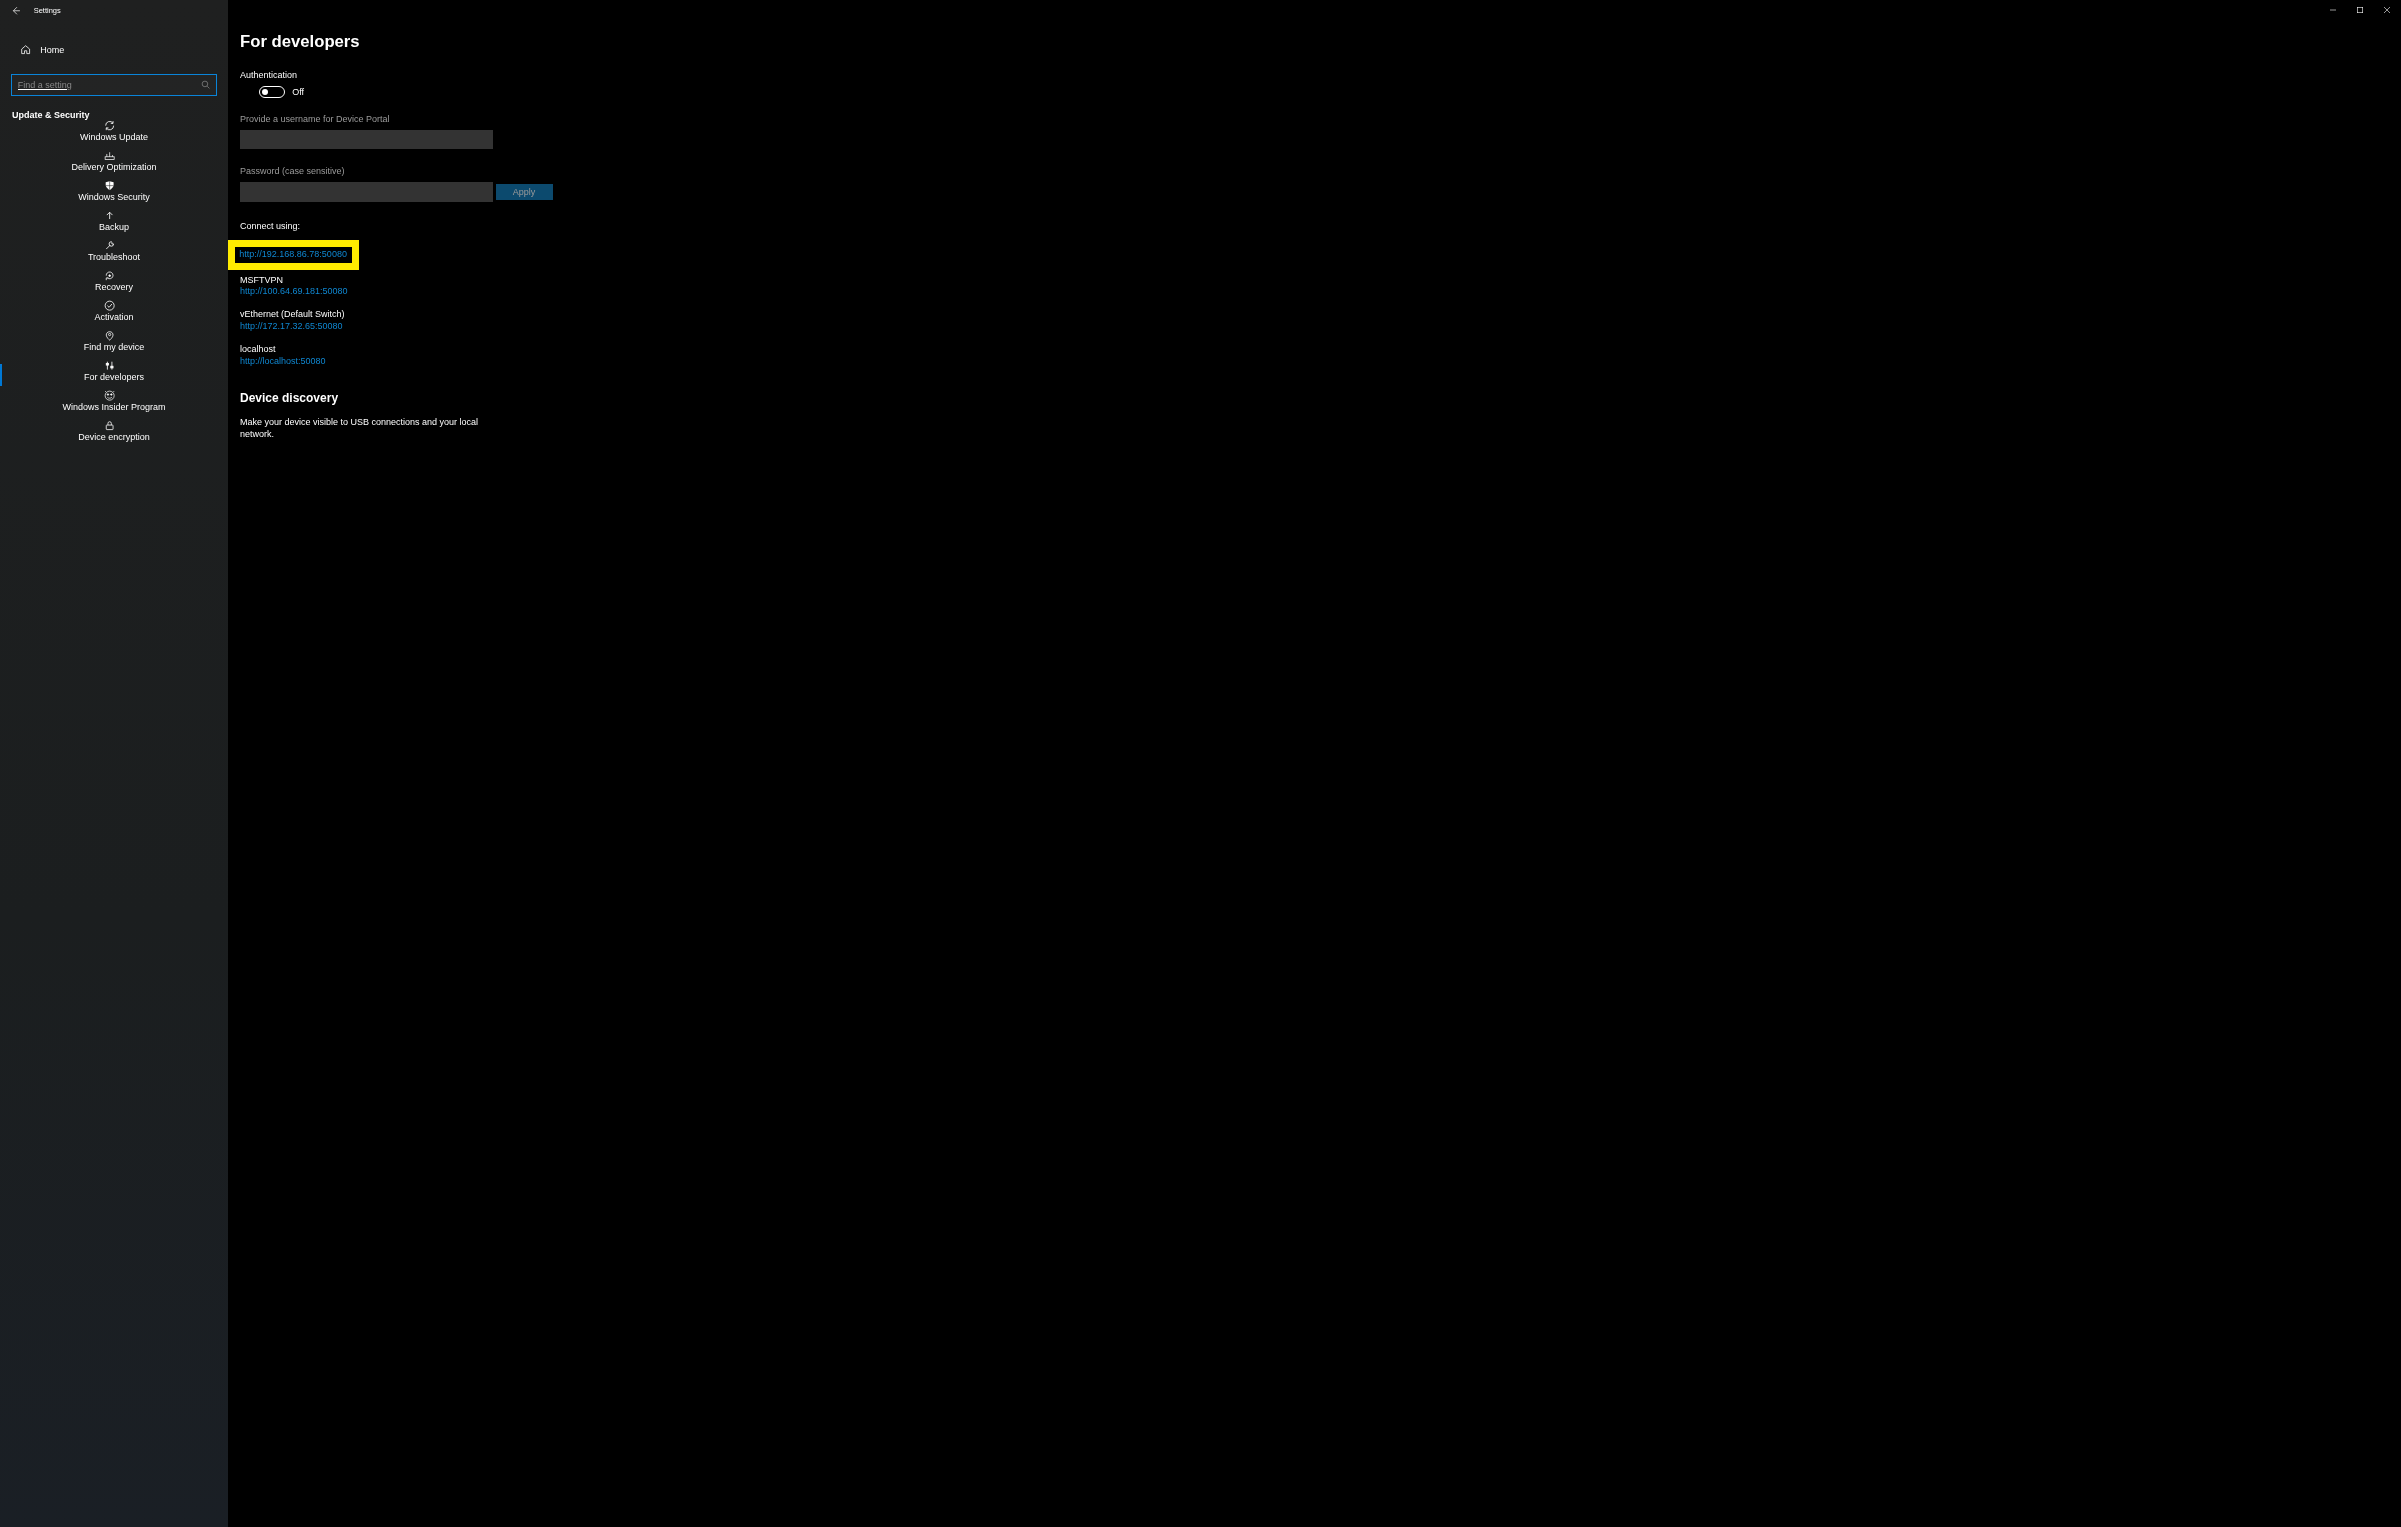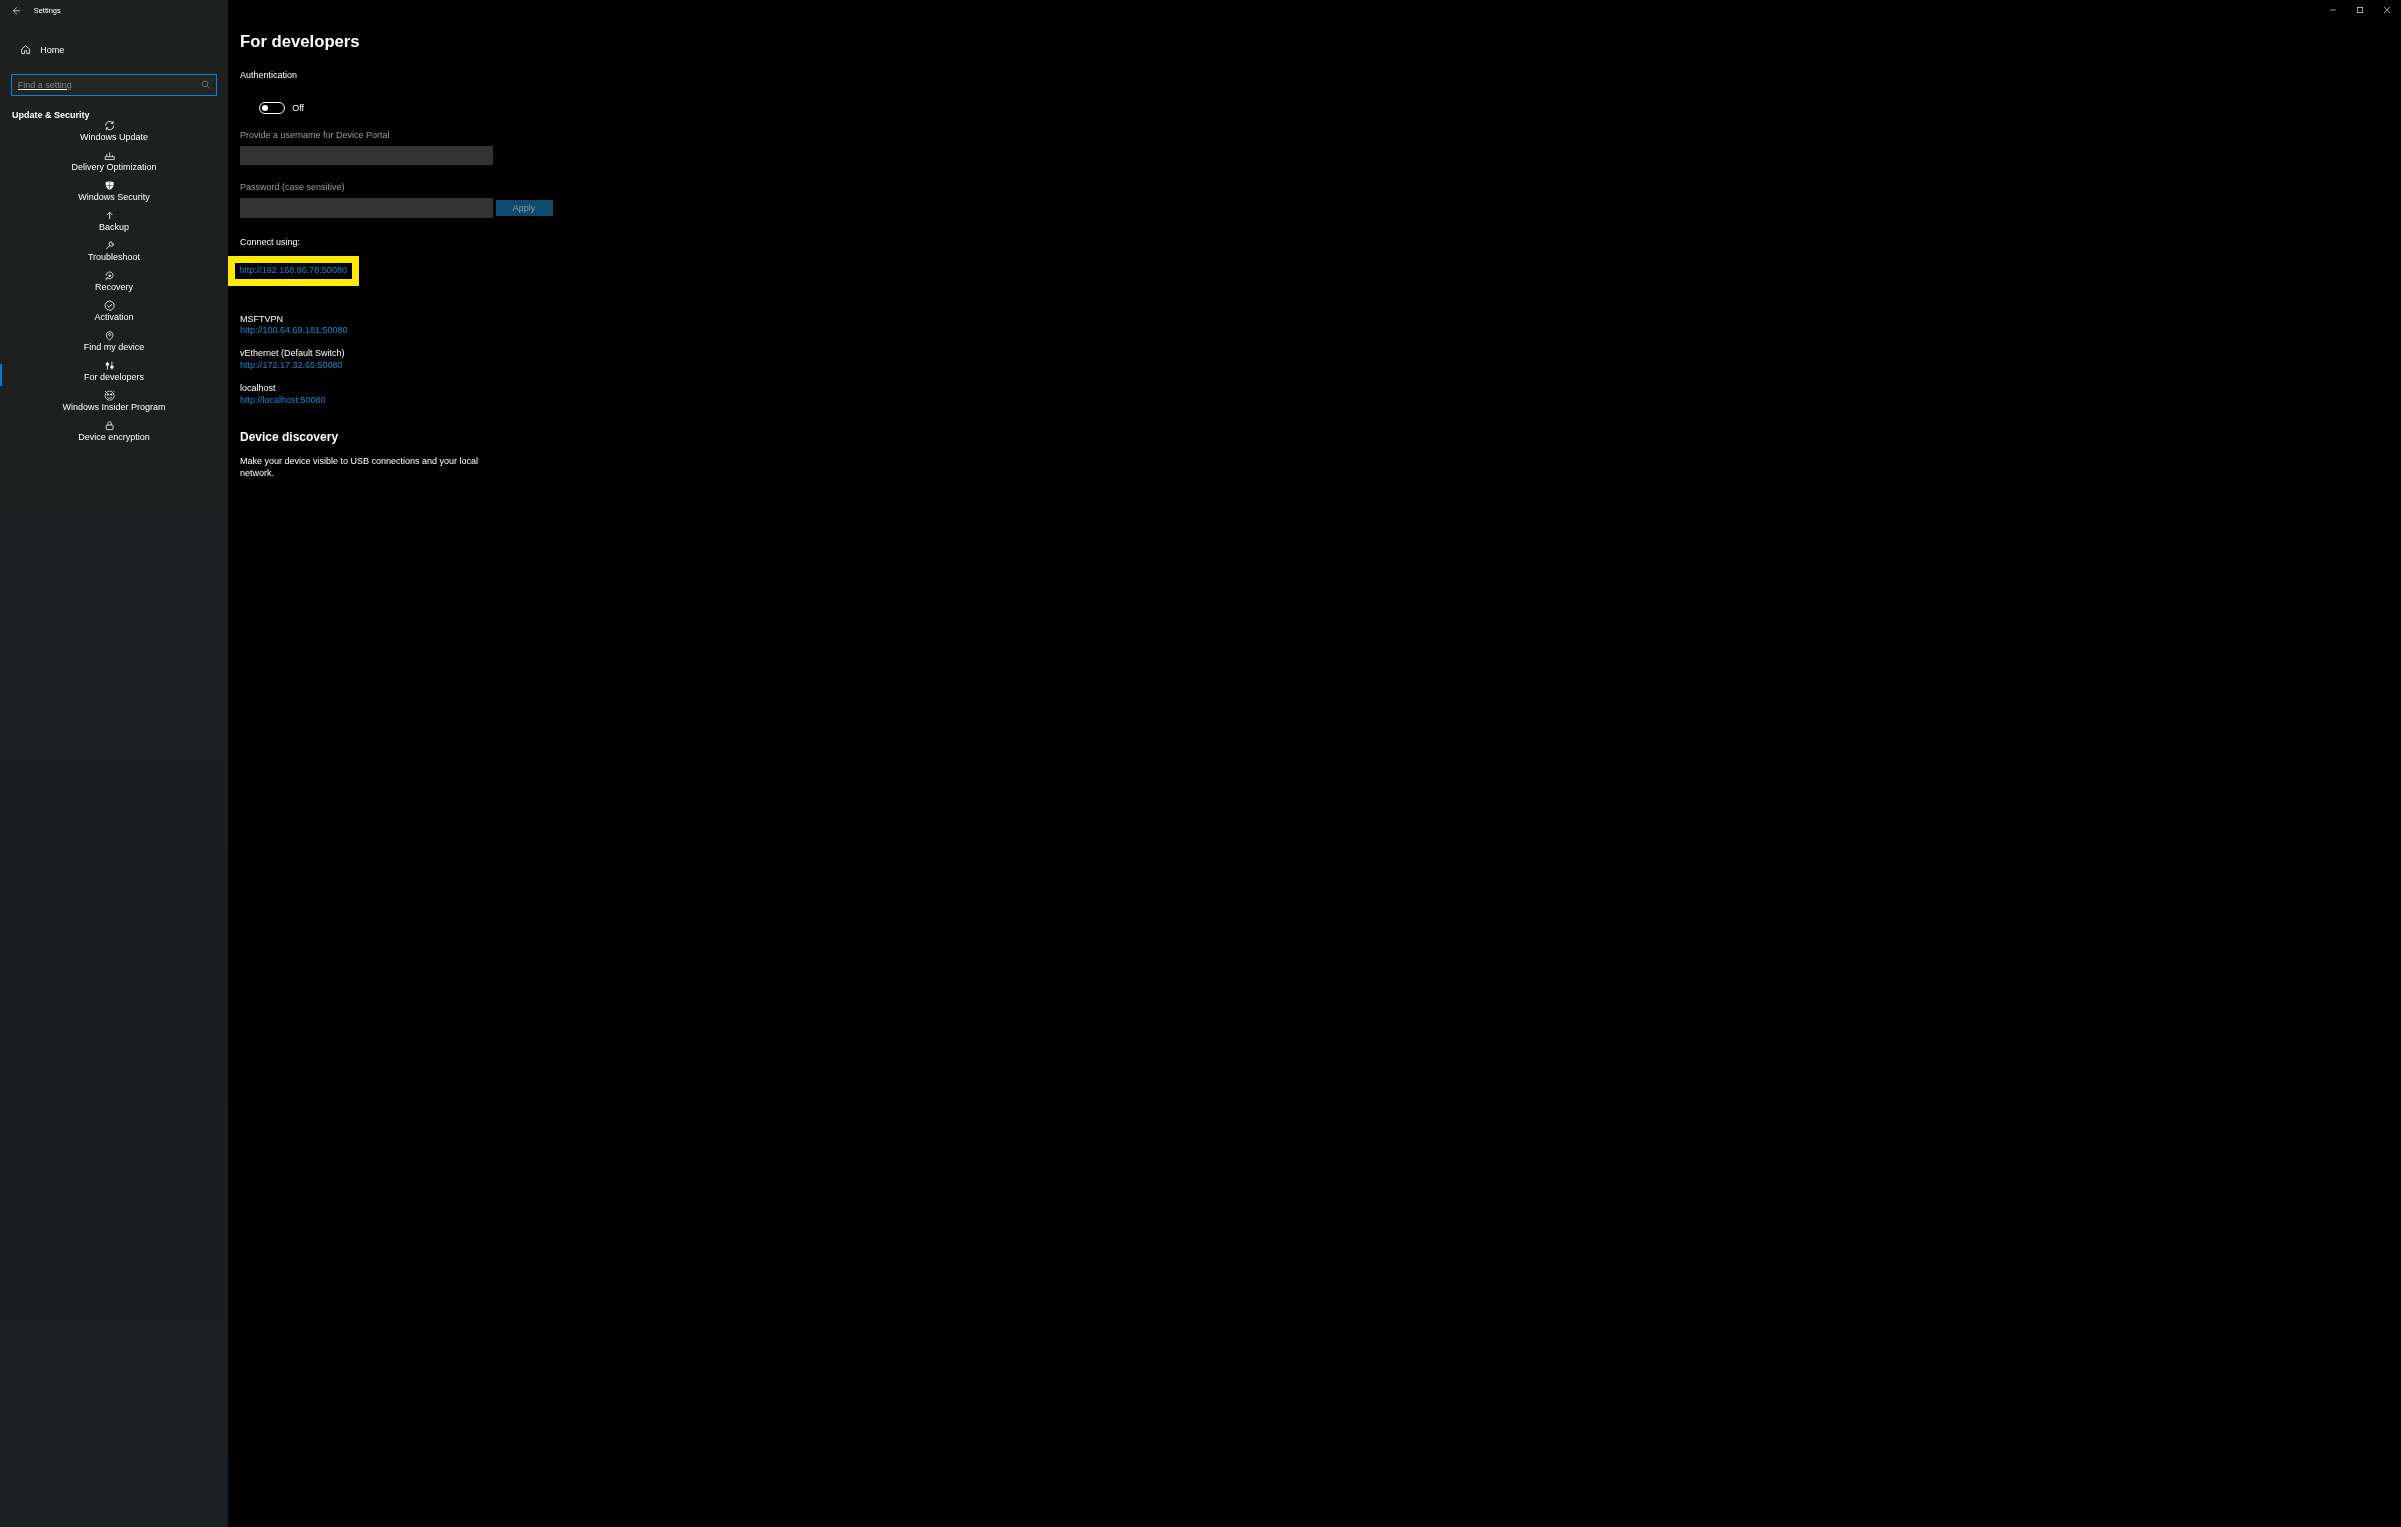--- a/index.html
+++ b/index.html
@@ -117,21 +117,21 @@
       padding: 32px 12px 12px 12px;
       max-width: 429px;
     }
     h1 {
       font-size: 16.7px;
       font-weight: 600;
       margin-bottom: 18px;
     }
     .subheading {
       font-size: 9px;
-      margin-bottom: 22px;
+      margin-bottom: 6px;
     }
     .toggle-row {
       display: flex;
       align-items: center;
       margin-bottom: 15.5px;
       padding-left: 19px;
     }
     .toggle {
       width: 26px; height: 12px;
       border: 1.2px solid #fff;
@@ -175,21 +175,21 @@
     .connect-label { margin-bottom: 8.3px; display: block; }
     .conn-block { margin-bottom: 13px; }
     .conn-name { font-size: 9px; margin-bottom: 1.8px; }
     .conn-link { color: #0f87d1; font-size: 9px; text-decoration: none; }
     .highlight-box {
       display: inline-block;
       border: 7.7px solid #ffeb00;
       background: #000;
       padding: 2.4px 4.8px 3.6px 4.8px;
       margin-left: -12.5px;
-      margin-bottom: 28px;
+      margin-bottom: 5px;
     }
     .device-discovery-h {
       font-size: 12px;
       font-weight: 700;
       margin-top: 25px;
       margin-bottom: 10.7px;
     }
     .desc-text { font-size: 9px; max-width: 250px; line-height: 1.4; }
     svg { display: block; }
   </style>

